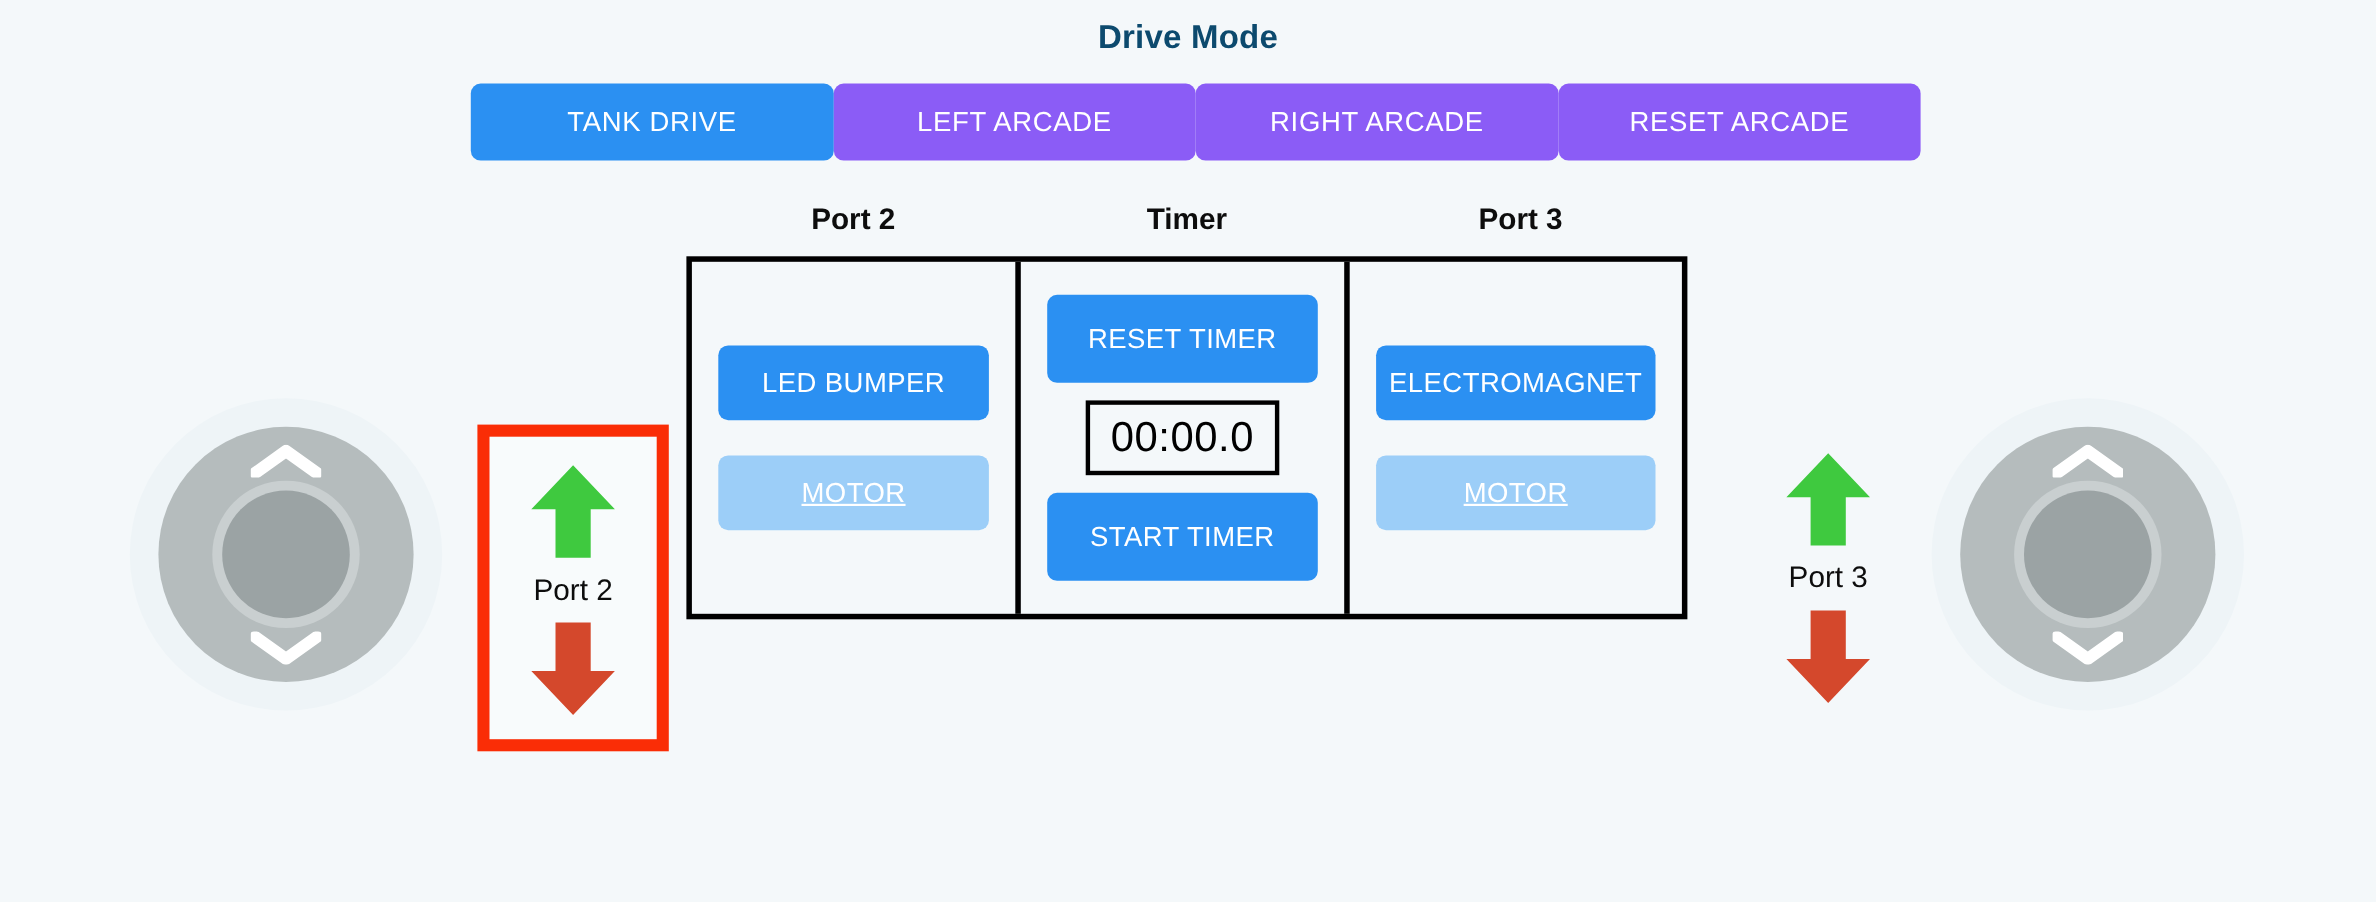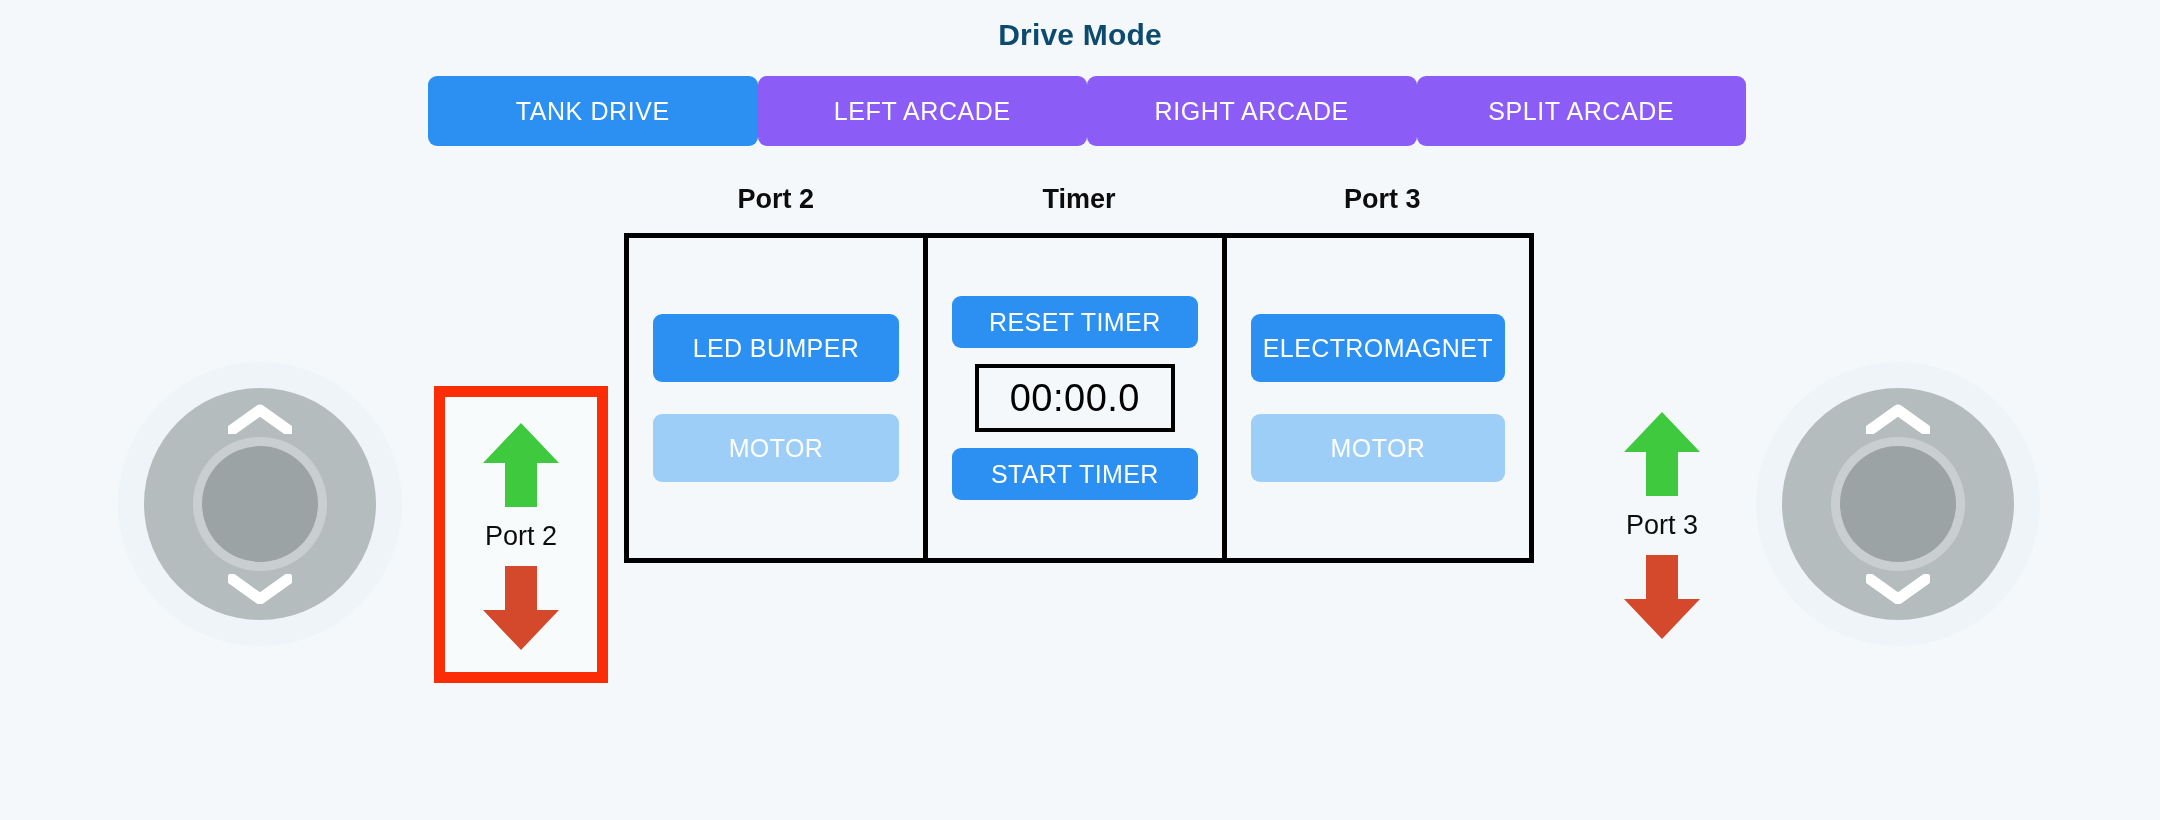--- a/index.html
+++ b/index.html
@@ -121,42 +121,43 @@
     justify-content: center;
     cursor: pointer;
     padding: 12px;
     background: #2b90f2;
   }
   .port-btn.muted {
     background: #9ccef8;
   }
   .port-btn + .port-btn {
     margin-top: 32px;
+    text-decoration: underline;
   }
 
   
   .timer-btn {
     width: 100%;
     max-width: 262px;
-    height: 52px;
+    height: 80px;
     border: none;
     border-radius: 9px;
     background: #2b90f2;
     color: #ffffff;
     font-size: 25px;
     font-family: "Liberation Sans", sans-serif;
     letter-spacing: 0.4px;
     display: flex;
     align-items: center;
     justify-content: center;
     cursor: pointer;
     padding: 0;
   }
   .timer-display {
-    width: 200px;
+    width: 176px;
     height: 68px;
     margin: 16px 0;
     border: 4px solid #000000;
     box-sizing: border-box;
     background: #f4f8fa;
     display: flex;
     align-items: center;
     justify-content: center;
     font-size: 38px;
     color: #000000;
@@ -247,21 +248,21 @@
     <button class="mode-btn active">
       <span>TANK DRIVE</span>
     </button>
     <button class="mode-btn">
       <span>LEFT ARCADE</span>
     </button>
     <button class="mode-btn">
       <span>RIGHT ARCADE</span>
     </button>
     <button class="mode-btn">
-      <span>SPLIT ARCADE</span>
+      <span>RESET ARCADE</span>
     </button>
   </div>
 
   <div class="col-headers">
     <div class="col-header">Port 2</div>
     <div class="col-header">Timer</div>
     <div class="col-header">Port 3</div>
   </div>
 
   <div class="panel">

